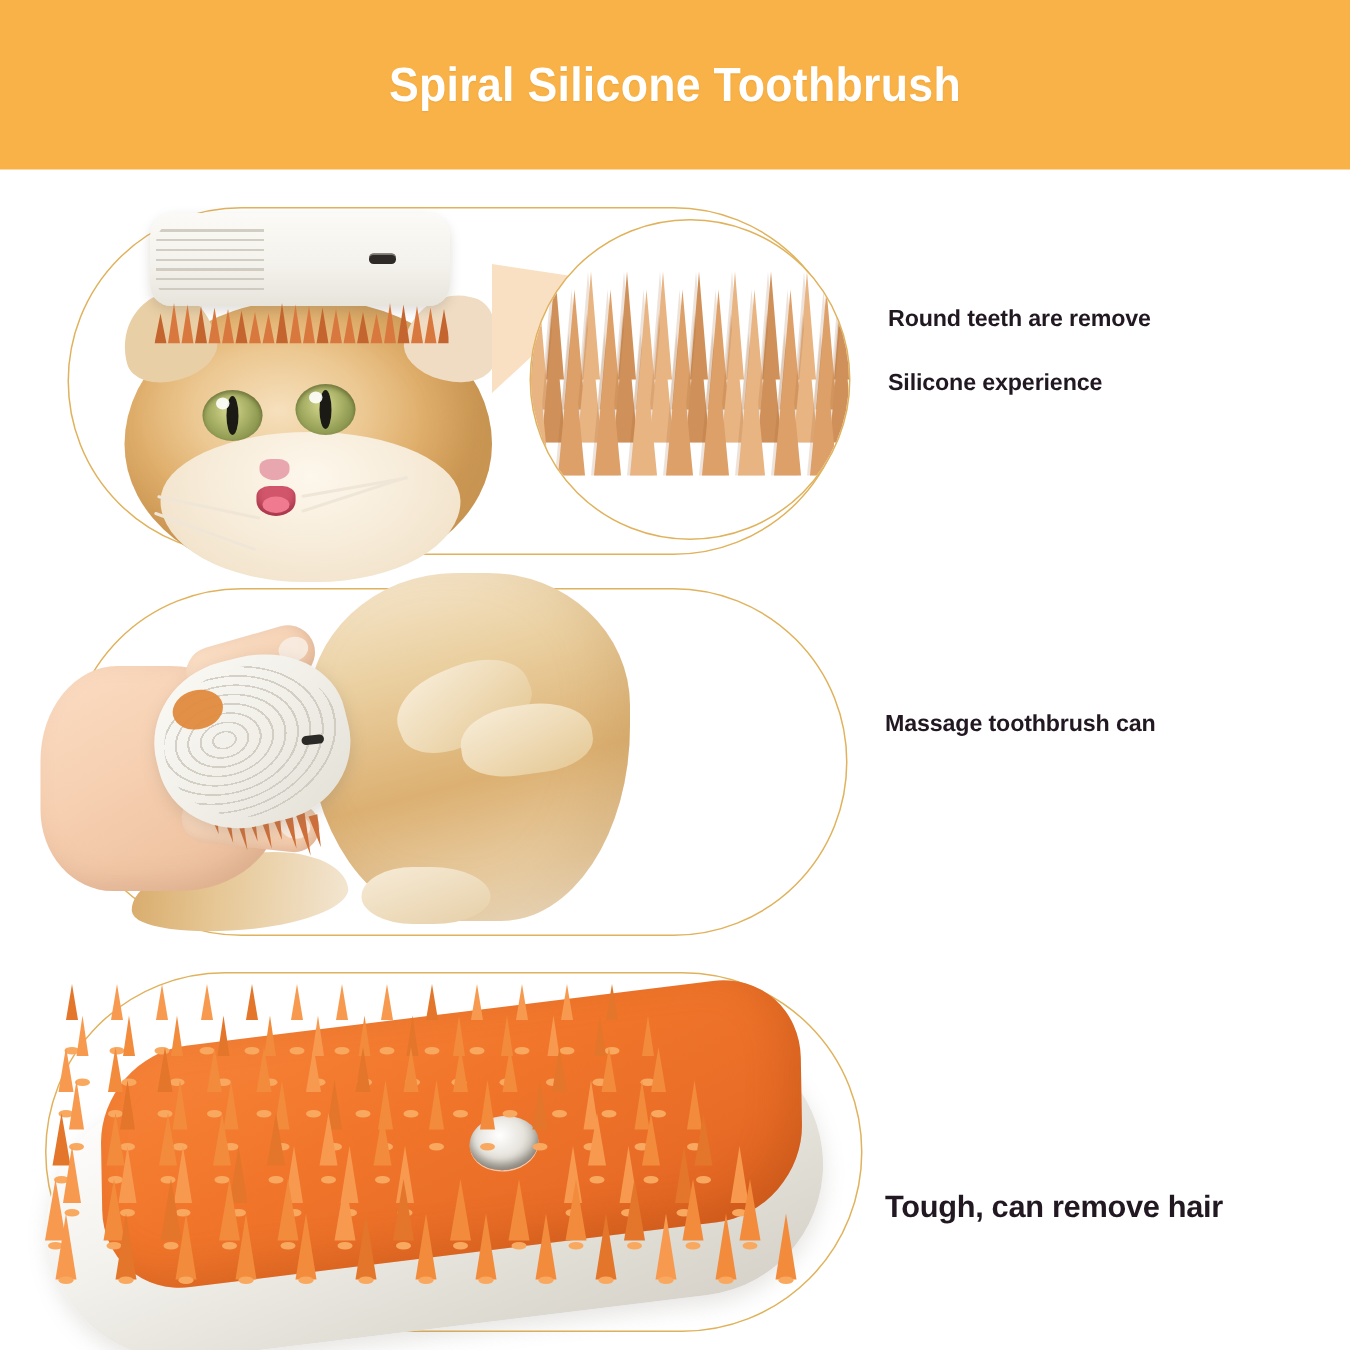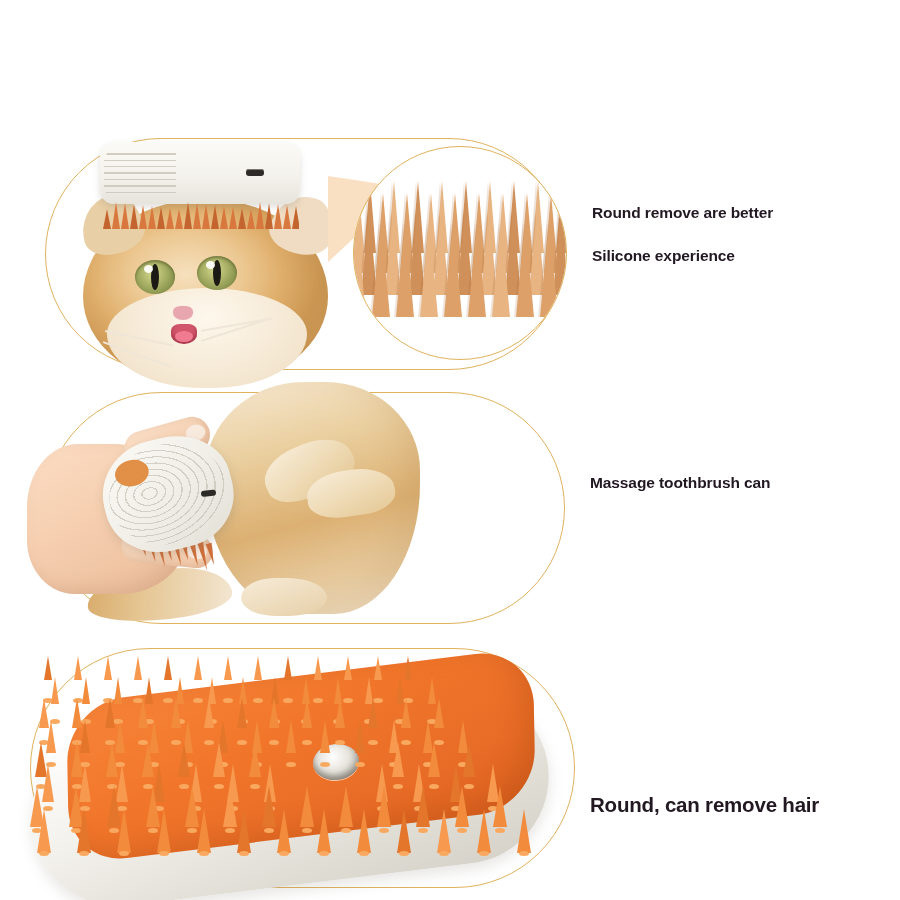--- a/index.html
+++ b/index.html
@@ -239,20 +239,23 @@
   .spike::after{
     content:"";position:absolute;left:-5px;top:42px;width:10px;height:5px;
     background:#f9a95f;border-radius:50%;
   }
 </style>
 </head>
 <body>
 
 <div class="page">
 
+  <div class="header">
+    <div class="header-title">Spiral Silicone Toothbrush</div>
+  </div>
 
   <div class="panel" style="left:45px;top:138px;width:520px;height:232px;"></div>
 
   <div id="art1">
     <div class="cat1head"></div>
     <div class="cat1ear l"></div>
     <div class="cat1ear r"></div>
     <div class="cat1cheek"></div>
     <div class="eye l"></div>
     <div class="eye r"></div>
@@ -326,21 +329,21 @@
         <div class="mcone c" style="left: 58px; bottom: 106px; border-bottom-width: 72px; border-left-width: 6px; border-right-width: 6px; z-index: 7;"></div>
         <div class="mcone b" style="left: 82px; bottom: 106px; border-bottom-width: 72px; border-left-width: 6px; border-right-width: 6px; z-index: 7;"></div>
         <div class="mcone c" style="left: 106px; bottom: 106px; border-bottom-width: 72px; border-left-width: 6px; border-right-width: 6px; z-index: 7;"></div>
         <div class="mcone b" style="left: 130px; bottom: 106px; border-bottom-width: 72px; border-left-width: 6px; border-right-width: 6px; z-index: 7;"></div>
         <div class="mcone c" style="left: 154px; bottom: 106px; border-bottom-width: 72px; border-left-width: 6px; border-right-width: 6px; z-index: 7;"></div>
         <div class="mcone b" style="left: 178px; bottom: 106px; border-bottom-width: 72px; border-left-width: 6px; border-right-width: 6px; z-index: 7;"></div>
         <div class="mcone c" style="left: 202px; bottom: 106px; border-bottom-width: 72px; border-left-width: 6px; border-right-width: 6px; z-index: 7;"></div>
       </div>
   </div>
 
-  <div class="txt sm" style="left:592px;top:204px;">Round remove are better</div>
+  <div class="txt sm" style="left:592px;top:204px;">Round teeth are remove</div>
   <div class="txt sm" style="left:592px;top:247px;">Silicone experience</div>
 
   <div class="panel" style="left:45px;top:392px;width:520px;height:232px;"></div>
 
   <div id="art2">
     <div class="cat2body"></div>
     <div class="cat2paw p1"></div>
     <div class="cat2paw p2"></div>
     <div class="cat2tail"></div>
     <div class="cat2foot"></div>
@@ -475,15 +478,15 @@
         <div class="spike " style="left: 247px; top: 161px; border-left-width: 7.7px; border-right-width: 7.7px; border-bottom-width: 44px; z-index: 114;"></div>
         <div class="spike " style="left: 287px; top: 161px; border-left-width: 7.7px; border-right-width: 7.7px; border-bottom-width: 44px; z-index: 114;"></div>
         <div class="spike " style="left: 327px; top: 161px; border-left-width: 7.7px; border-right-width: 7.7px; border-bottom-width: 44px; z-index: 114;"></div>
         <div class="spike dark" style="left: 367px; top: 161px; border-left-width: 7.7px; border-right-width: 7.7px; border-bottom-width: 44px; z-index: 114;"></div>
         <div class="spike lite" style="left: 407px; top: 161px; border-left-width: 7.7px; border-right-width: 7.7px; border-bottom-width: 44px; z-index: 114;"></div>
         <div class="spike " style="left: 447px; top: 161px; border-left-width: 7.7px; border-right-width: 7.7px; border-bottom-width: 44px; z-index: 114;"></div>
         <div class="spike " style="left: 487px; top: 161px; border-left-width: 7.7px; border-right-width: 7.7px; border-bottom-width: 44px; z-index: 114;"></div>
       </div>
   </div>
 
-  <div class="txt lg" style="left:590px;top:792px;">Round, can remove hair</div>
+  <div class="txt lg" style="left:590px;top:792px;">Tough, can remove hair</div>
 
 </div>
 
 </body></html>

